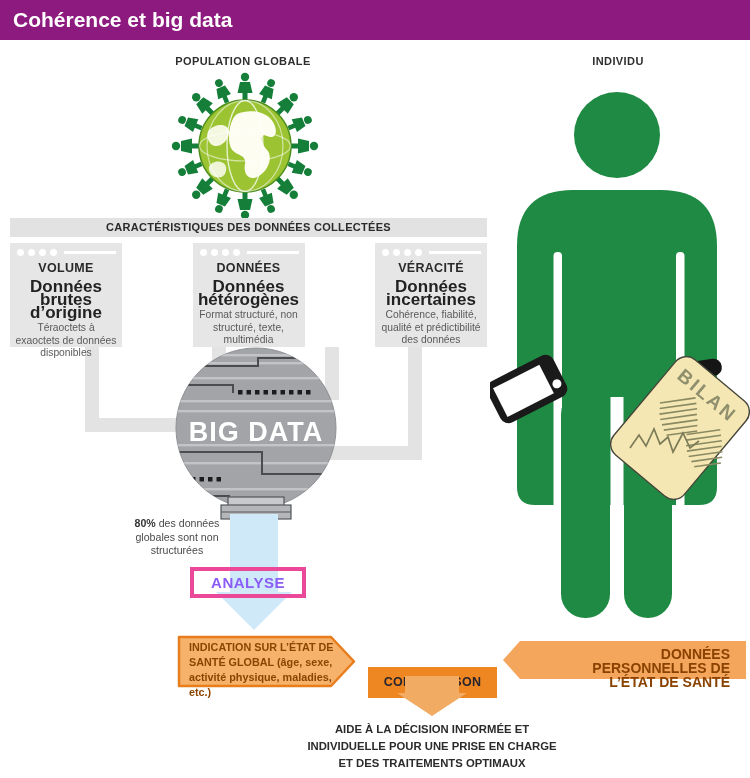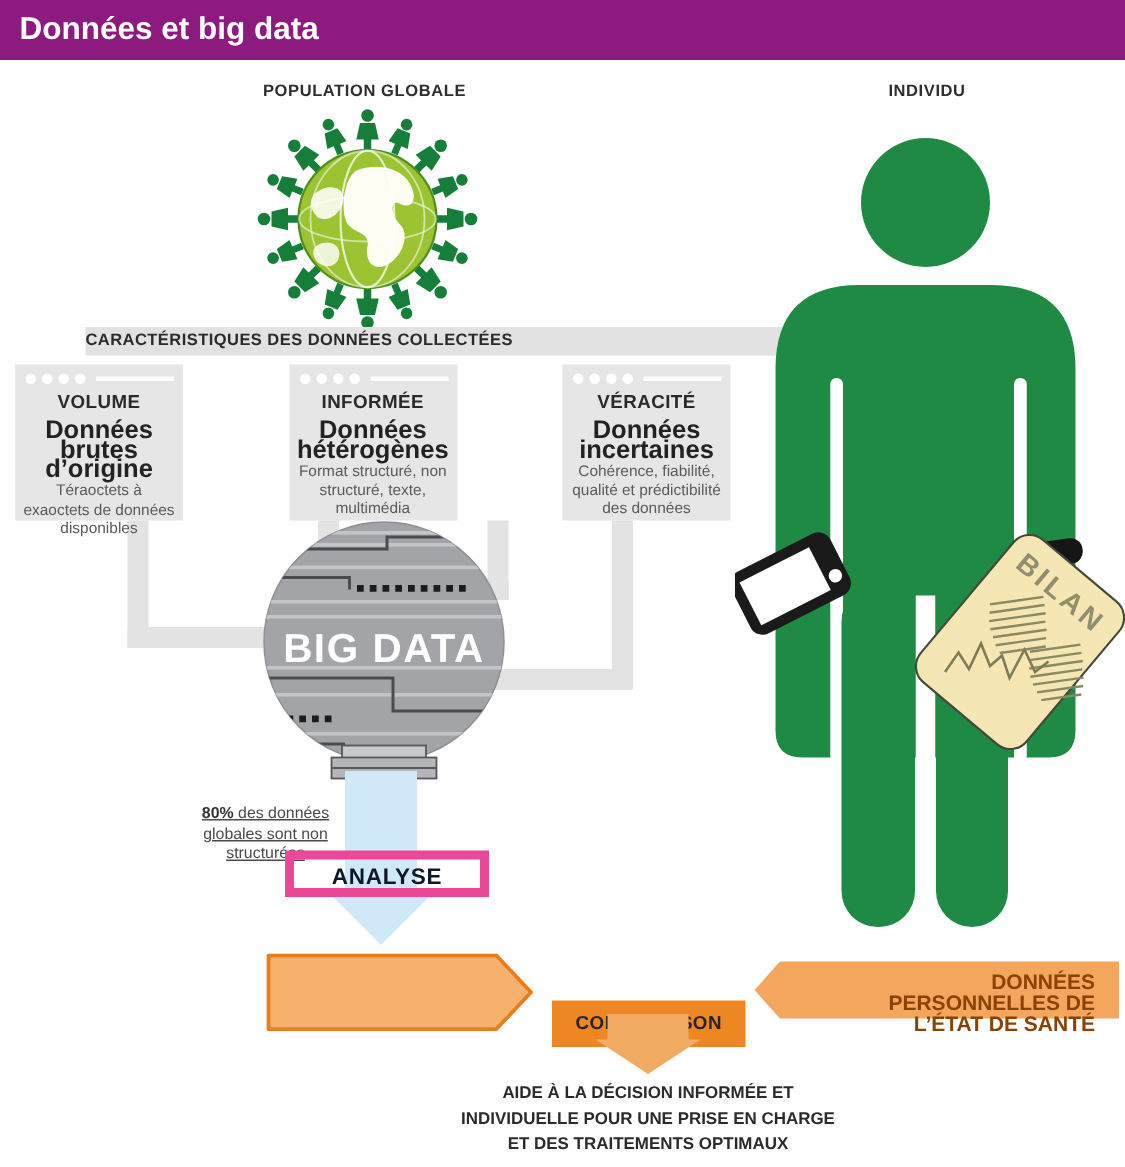--- a/index.html
+++ b/index.html
@@ -8,56 +8,56 @@
   .abs{position:absolute;}
 
   
   #header{left:0;top:0;width:750px;height:40px;background:#8d1a7e;}
   #header .title{color:#fff;font-size:21px;font-weight:bold;line-height:40px;padding-left:13px;}
 
   .section-label{font-size:11px;font-weight:bold;color:#2e2e2e;text-align:center;letter-spacing:.4px;}
 
   
   #char-bar{left:10px;top:218px;width:477px;height:19px;background:#e2e2e2;
-            font-size:11px;font-weight:bold;color:#2a2a2a;line-height:19px;letter-spacing:.3px;margin-left:47px;}
+            font-size:11px;font-weight:bold;color:#2a2a2a;text-align:center;line-height:19px;letter-spacing:.3px;}
   #columns{left:10px;top:243px;width:477px;height:104px;display:flex;justify-content:space-between;}
   .col{width:112px;height:104px;background:#e6e6e6;position:relative;}
   .dots-row{position:absolute;left:7px;right:6px;top:6px;height:7px;display:flex;align-items:center;}
   .dot{width:7px;height:7px;border-radius:50%;background:#fff;margin-right:4px;flex:0 0 auto;}
   .dot-line{flex:1 1 auto;height:3px;background:#fff;margin-left:3px;}
   .col-title{margin-top:18px;text-align:center;font-size:12.5px;font-weight:bold;color:#2a2a2a;letter-spacing:.3px;}
   .col-sub{margin-top:5px;padding:0 5px;text-align:center;font-size:17px;font-weight:bold;color:#222;line-height:13px;}
   .col-desc{margin-top:3px;padding:0 5px;text-align:center;font-size:10.3px;color:#5a5a5a;line-height:12.5px;}
 
   
   .conn{background:#e3e3e3;}
 
   
-  #bd-note{left:130px;top:536px;width:94px;text-align:center;font-size:10.6px;color:#4a4a4a;line-height:13.5px;text-decoration:underline;}
+  #bd-note{left:130px;top:517px;width:94px;text-align:center;font-size:10.6px;color:#4a4a4a;line-height:13.5px;}
   #bd-note b{color:#333;}
 
-  #analyse-box{left:190px;top:567px;width:136px;height:31px;border:6px solid #ec4899;box-sizing:border-box;
-               text-align:center;font-size:15px;font-weight:bold;color:#0f172a;line-height:23px;letter-spacing:.5px;}
+  #analyse-box{left:190px;top:567px;width:116px;height:31px;border:4px solid #ec4899;box-sizing:border-box;
+               text-align:center;font-size:15px;font-weight:bold;color:#8b5cf6;line-height:23px;letter-spacing:.5px;}
 
   
   #indication-text{left:189px;top:640px;width:152px;font-size:10.8px;font-weight:bold;color:#8c4500;line-height:15px;}
   #comparaison{left:368px;top:667px;width:129px;height:31px;background:#ee8621;text-align:center;
                font-size:12.5px;font-weight:bold;color:#26242e;line-height:31px;letter-spacing:.3px;}
   #personal-text{left:556px;top:647px;width:174px;text-align:right;font-size:14px;font-weight:bold;color:#8a4200;line-height:14px;}
   #decision-text{left:307px;top:721px;width:250px;text-align:center;font-size:11.3px;font-weight:bold;color:#2b2b2b;line-height:17px;}
 
   svg{display:block;}
 </style>
 </head>
 <body>
 
 <div id="stage">
 
   <div class="abs" id="header">
-    <div class="title">Données et big data</div>
+    <div class="title">Cohérence et big data</div>
   </div>
 
   <div class="abs section-label" style="left:158px;top:55px;width:170px;">POPULATION GLOBALE</div>
   <div class="abs section-label" style="left:538px;top:55px;width:160px;">INDIVIDU</div>
 
   <svg class="abs" style="left:163px;top:70px;" width="164" height="150" viewBox="0 0 164 150">
     <defs>
       <g id="gperson" fill="#157f39">
         <circle cx="0" cy="-11" r="4.2"></circle>
         <path d="M-5,-6 L5,-6 L7.5,5 L2.5,5 L2.5,12 L-2.5,12 L-2.5,5 L-7.5,5 Z"></path>
@@ -114,21 +114,21 @@
 
 
     <div class="col">
       <div class="dots-row">
         <span class="dot"></span>
           <span class="dot"></span>
           <span class="dot"></span>
           <span class="dot"></span>
           <span class="dot-line"></span>
       </div>
-      <div class="col-title">INFORMÉE</div>
+      <div class="col-title">DONNÉES</div>
       <div class="col-sub">Données hétérogènes</div>
       <div class="col-desc">Format structuré, non structuré, texte, multimédia</div>
     </div>
 
     <div class="col">
       <div class="dots-row">
         <span class="dot"></span>
           <span class="dot"></span>
           <span class="dot"></span>
           <span class="dot"></span>
@@ -194,20 +194,21 @@
 
   <div class="abs" id="bd-note">
     <b>80%</b><span> des données globales sont non structurées</span>
   </div>
 
   <div class="abs" id="analyse-box">ANALYSE</div>
 
   <svg class="abs" style="left:176px;top:634px;" width="182" height="56" viewBox="176 634 182 56">
     <polygon points="179,637 331,637 354,661.5 331,686 179,686" fill="#f6b26a" stroke="#e87d1e" stroke-width="2.5" stroke-linejoin="round"></polygon>
   </svg>
+  <div class="abs" id="indication-text">INDICATION SUR L’ÉTAT DE SANTÉ GLOBAL (âge, sexe, activité physique, maladies, etc.)</div>
 
   <div class="abs" id="comparaison">COMPARAISON</div>
 
   <svg class="abs" style="left:395px;top:676px;" width="75" height="42" viewBox="395 676 75 42">
     <polygon points="405,676 459,676 459,693 467,693 432,716 397,693 405,693" fill="#f2ab63"></polygon>
   </svg>
 
   <svg class="abs" style="left:500px;top:639px;" width="250" height="44" viewBox="500 639 250 44">
     <polygon points="503,660 520,641 746,641 746,679 520,679" fill="#f4a65c"></polygon>
   </svg>

